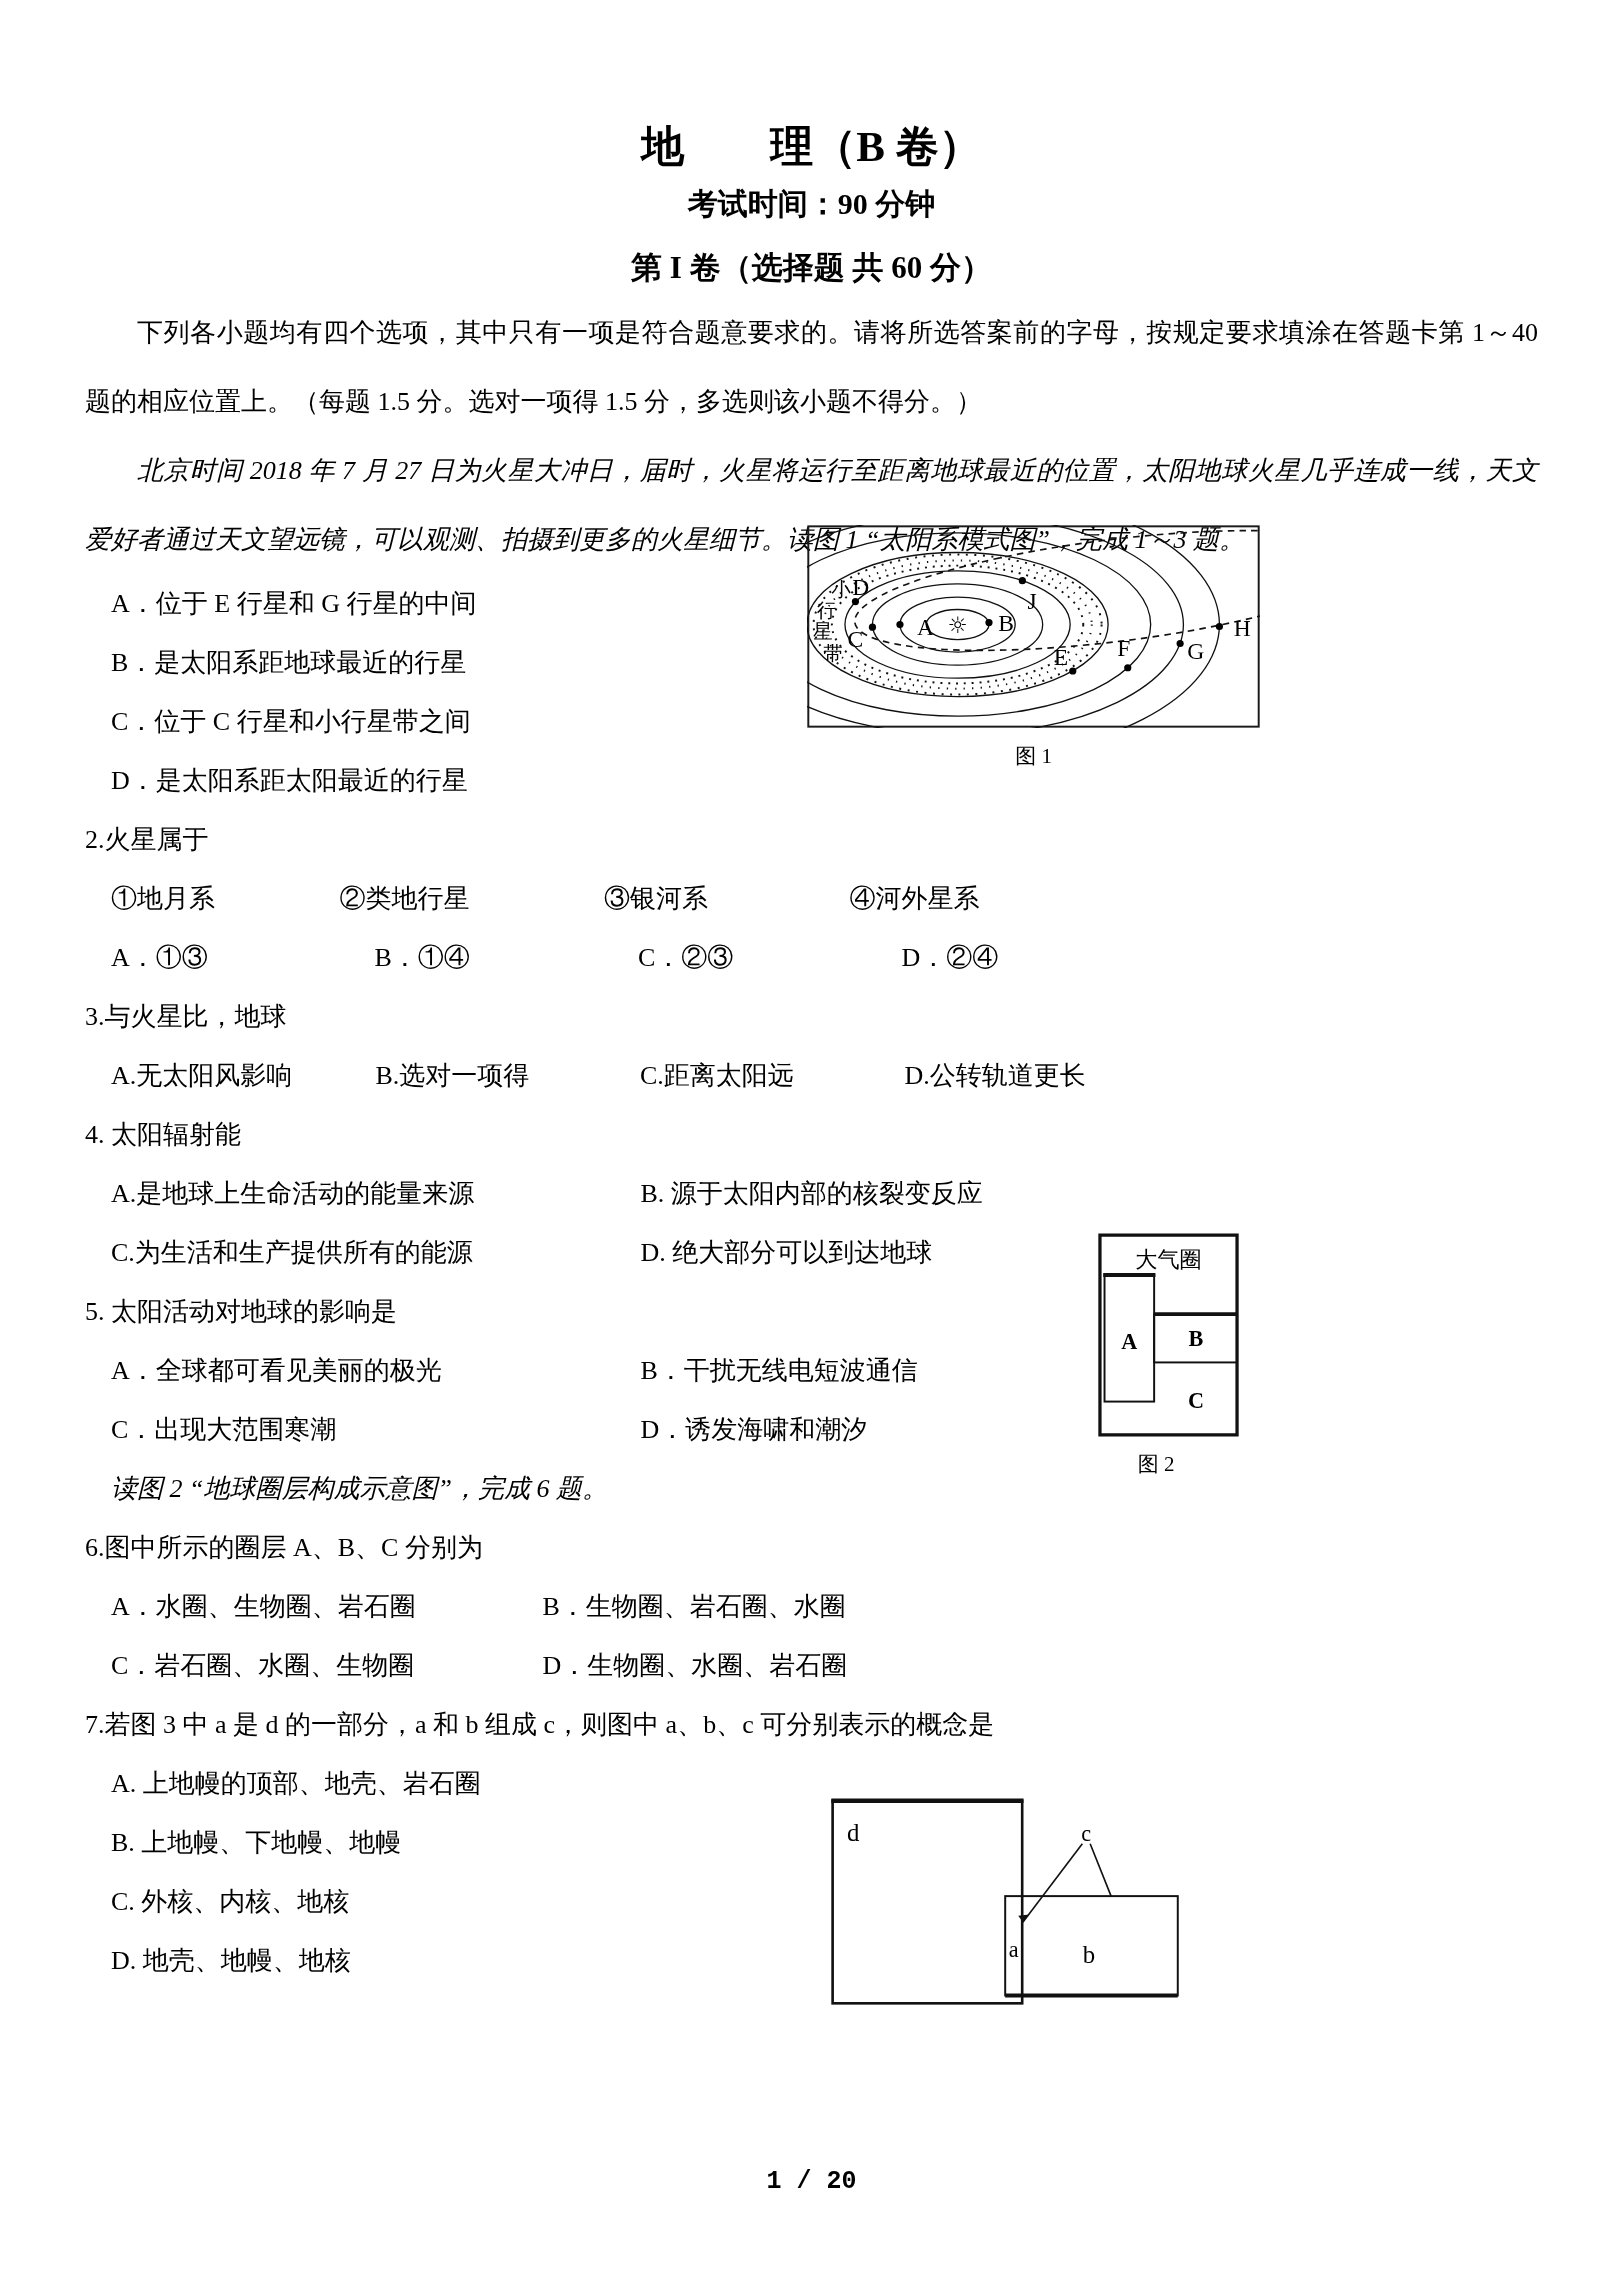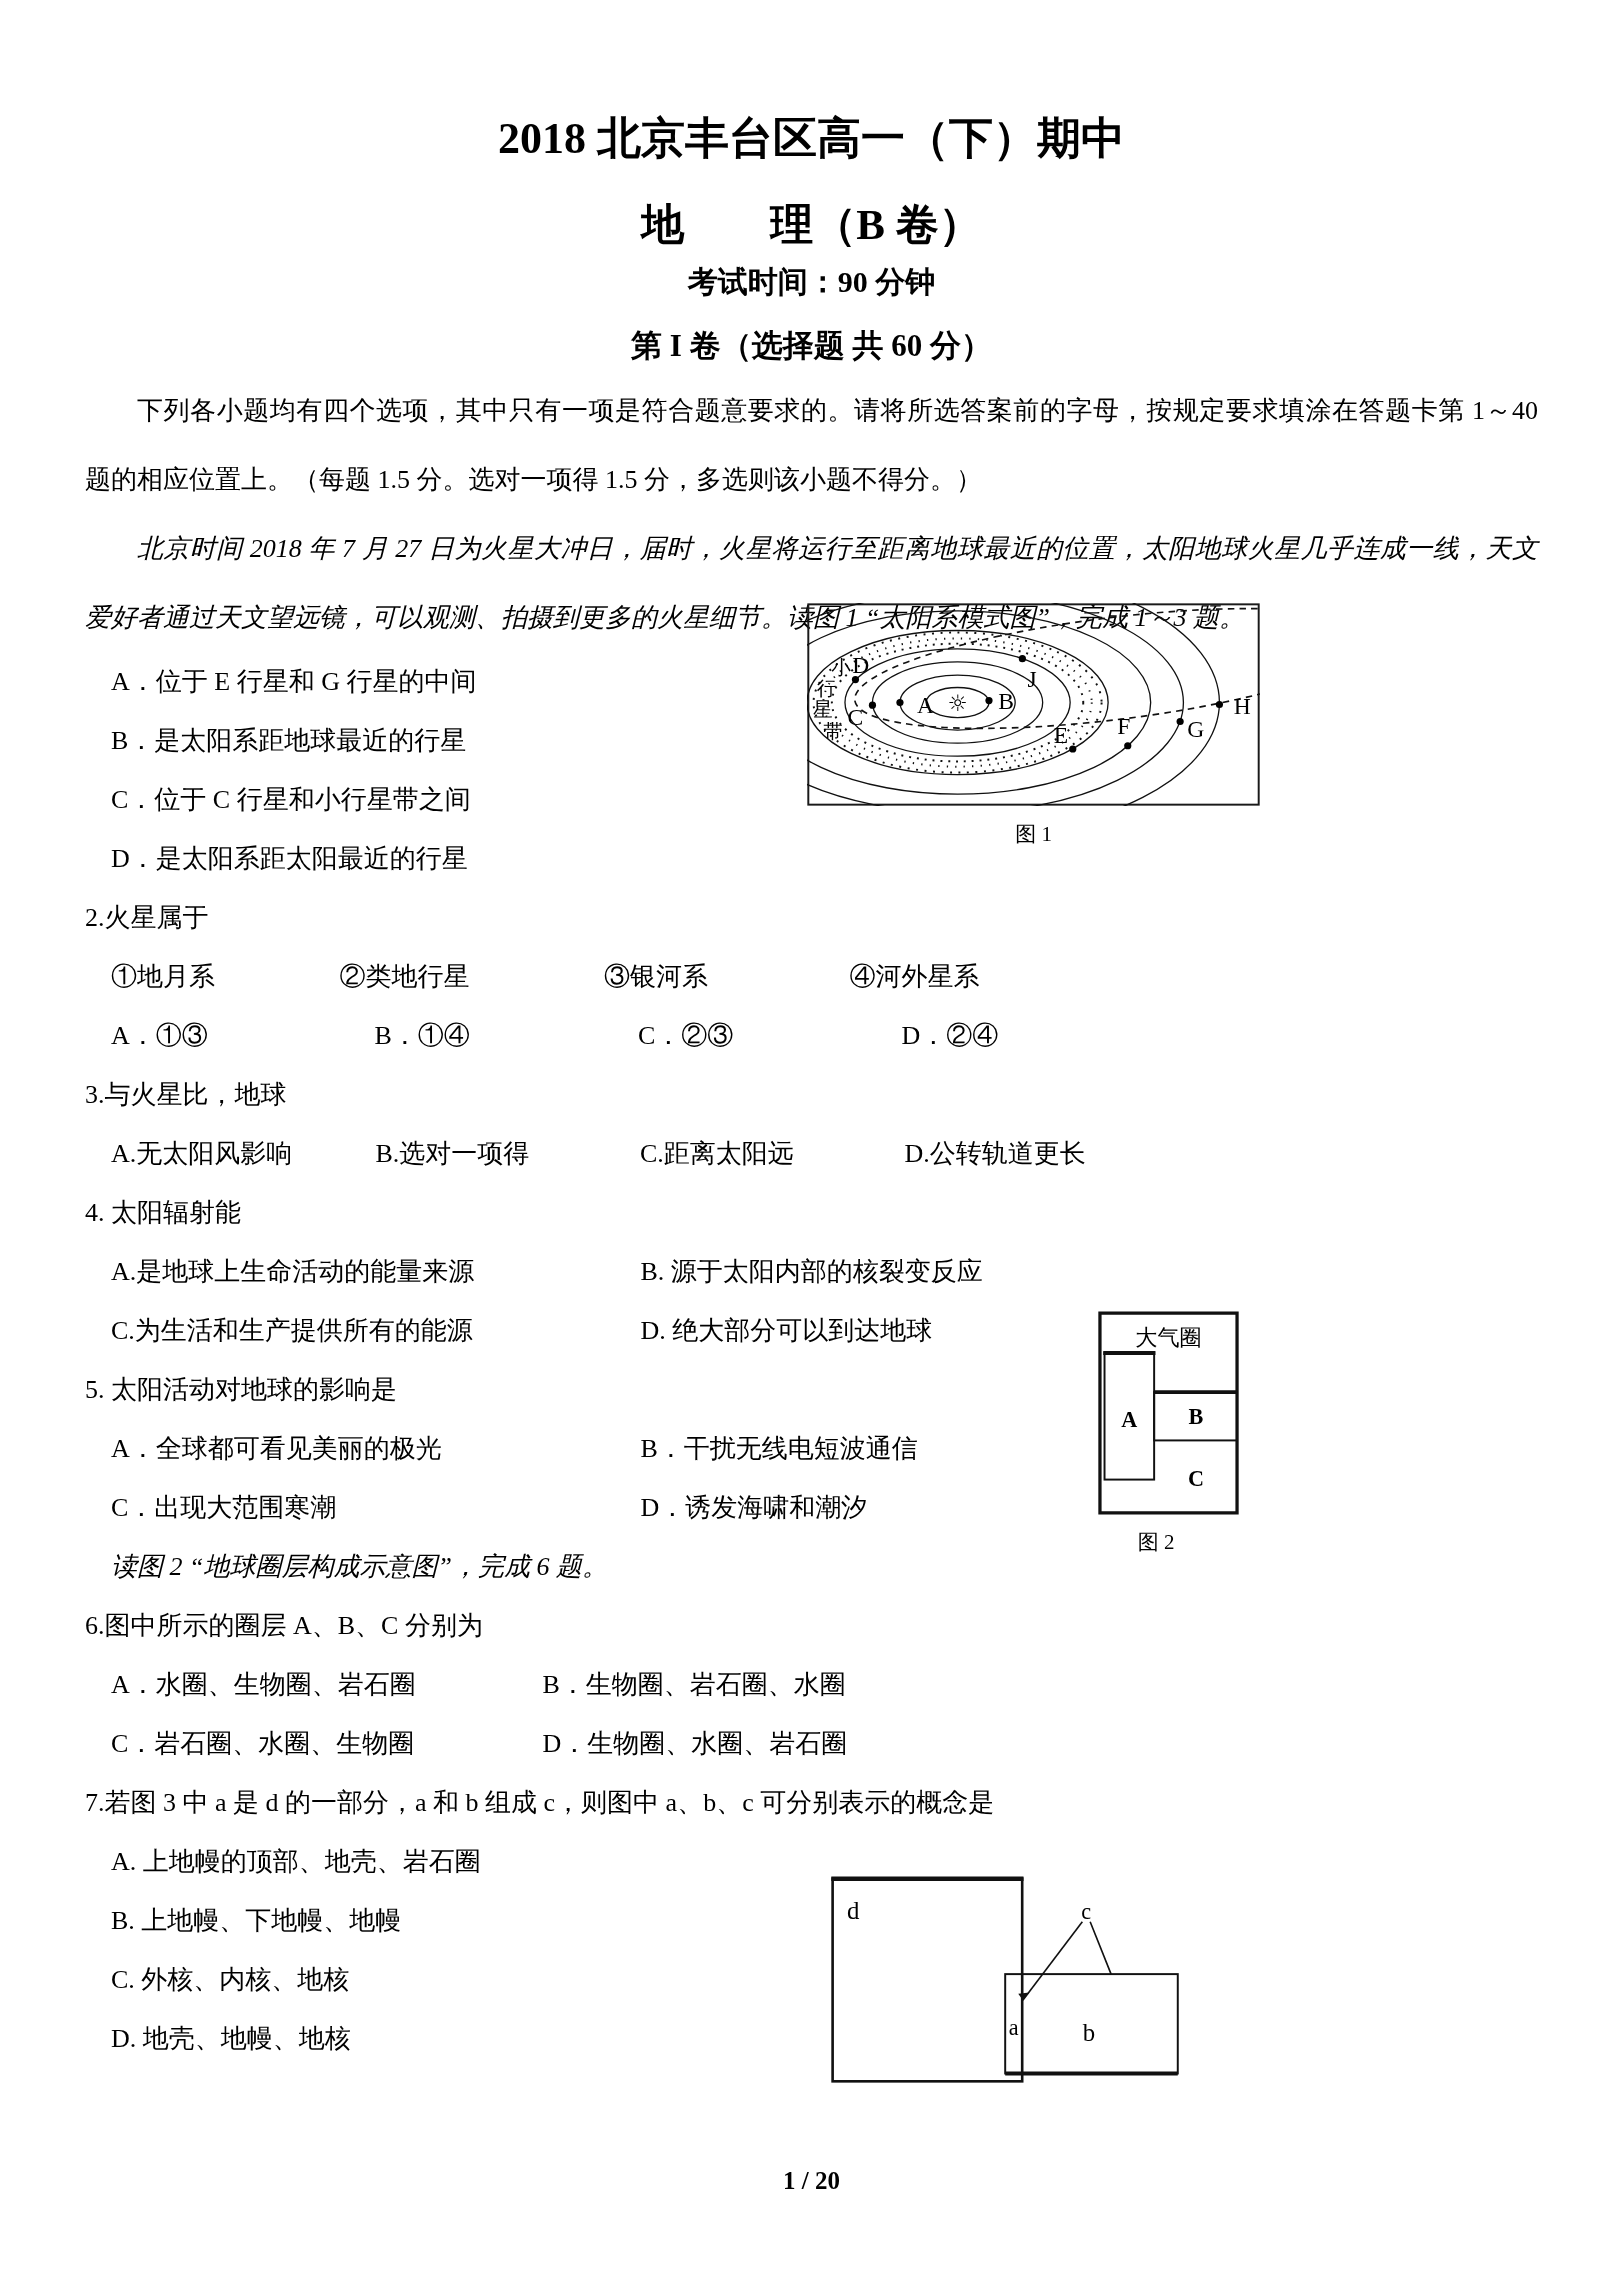--- a/index.html
+++ b/index.html
@@ -26,32 +26,31 @@
   .opt{padding-left:26px;}
   .cols>span{display:inline-block;vertical-align:top;}
   figure{margin:0;padding:0;}
   .fig{position:absolute;}
   .figcap{font-size:21px;text-align:center;line-height:37px;font-style:normal;}
   svg{display:block;}
   svg text{font-family:"Liberation Serif","DejaVu Serif",serif;fill:#000;}
   .footer{
     position:absolute;top:2167px;left:0;width:100%;
     text-align:center;
-    font-family:Liberation Serif, serif;
+    font-family:Liberation Mono, monospace;
     font-weight:600;font-size:25px;
   }
 </style>
 </head>
 <body>
 
 <div class="page">
   <div class="content">
 
     <header>
-      <div class="h1">2018 北京丰台区高一（下）期中</div>
       <div class="h2">地　　理（B 卷）</div>
       <div class="h3">考试时间：90 分钟</div>
       <div class="h4">第 I 卷（选择题 共 60 分）</div>
     </header>
 
     <p class="para first indent">下列各小题均有四个选项，其中只有一项是符合题意要求的。请将所选答案前的字母，按规定要求填涂在答题卡第 1～40 题的相应位置上。（每题 1.5 分。选对一项得 1.5 分，多选则该小题不得分。）</p>
     <p class="para indent kaiti">北京时间 2018 年 7 月 27 日为火星大冲日，届时，火星将运行至距离地球最近的位置，太阳地球火星几乎连成一线，天文爱好者通过天文望远镜，可以观测、拍摄到更多的火星细节。读图 1 “太阳系模式图”，完成 1～3 题。</p>
 
     <section class="q">
       <div class="line opt">A．位于 E 行星和 G 行星的中间</div>

